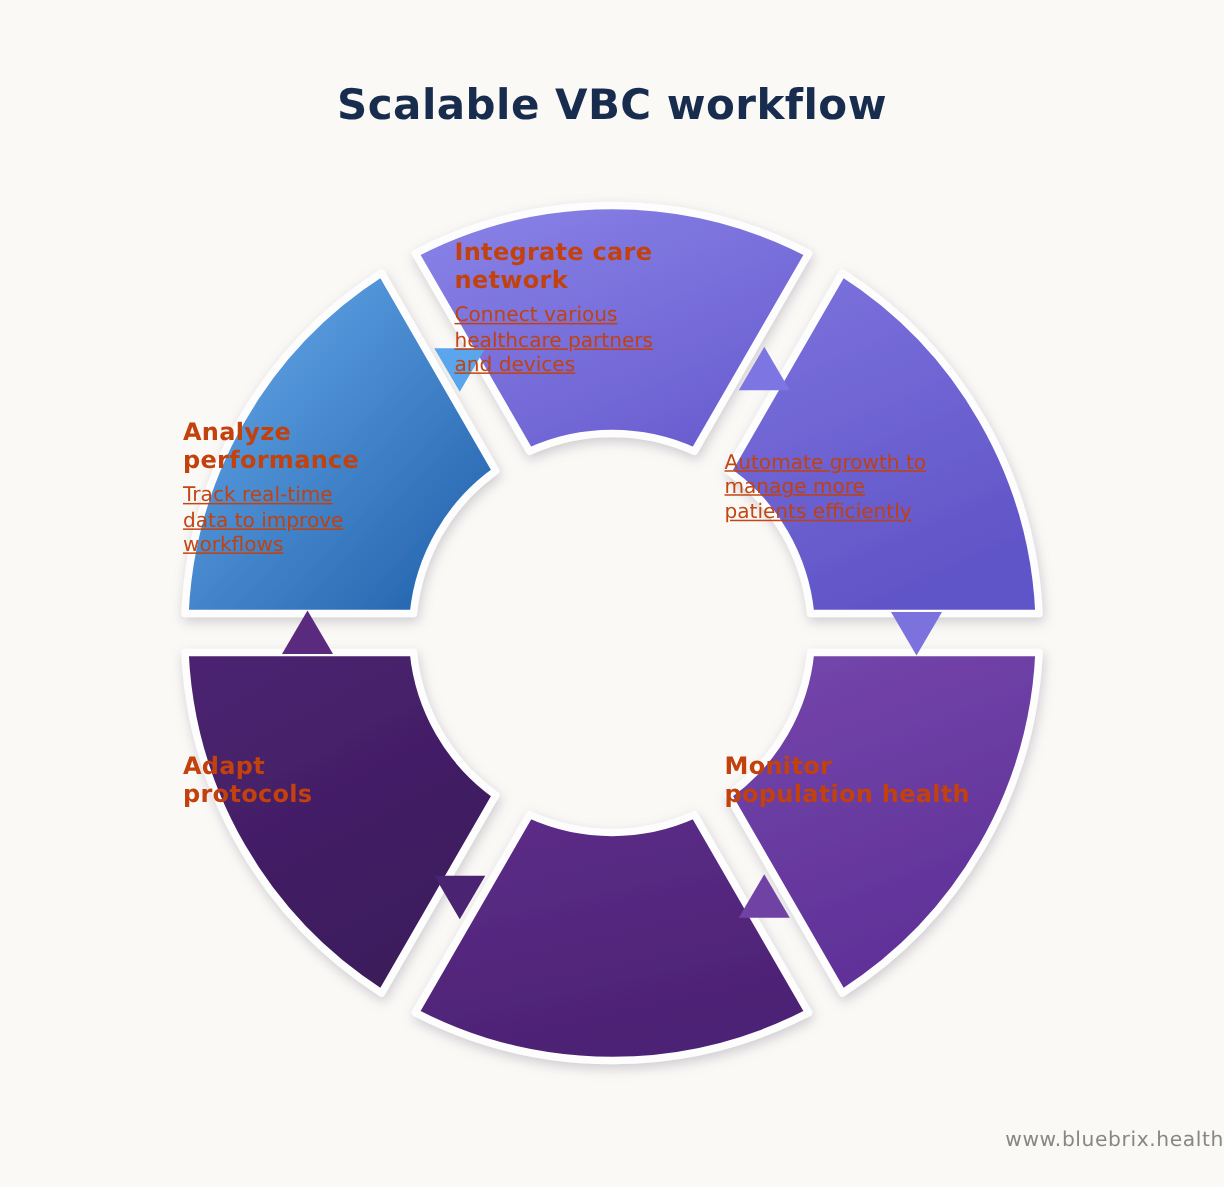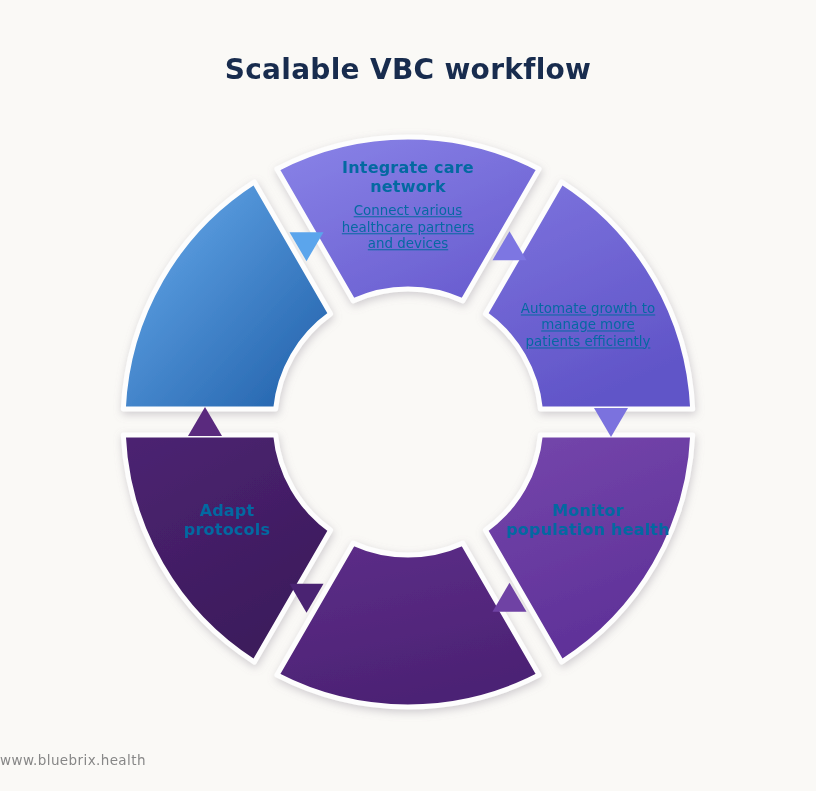--- a/index.html
+++ b/index.html
@@ -15,42 +15,42 @@
     position: absolute; top: 53px; left: 0; right: 0;
     text-align: center;
     font-size: 28px; font-weight: 700;
     color: #182c4e; letter-spacing: 0.3px;
   }
 
   #ring { position: absolute; left: 0; top: 0; }
 
   .seg-text {
     position: absolute; transform: translate(-50%, -50%);
-    text-align: center; color: #0369a1; width: 210px;
+    text-align: left; color: #c2410c; width: 210px;
     pointer-events: none;
   }
   .seg-title {
     font-weight: 700; font-size: 16px; line-height: 1.17;
     letter-spacing: 0.2px; white-space: pre-line; margin-bottom: 7px;
   }
   .seg-body {
     font-size: 13.4px; line-height: 1.22; white-space: pre-line;
     opacity: 0.97;
     text-decoration: underline;
   }
   .st0 { left: 408px; top: 206px; }
   .st1 { left: 588px; top: 326px; }
   .st2 { left: 588px; top: 524px; }
   .st3 { left: 408px; top: 622px; }
   .st4 { left: 227px; top: 524px; }
   .st5 { left: 227px; top: 326px; }
 
   .footer {
     position: absolute; top: 752px; left: 0; right: 0;
-    text-align: left; font-size: 13.5px;
+    text-align: right; font-size: 13.5px;
     color: #878787; letter-spacing: 0.4px;
   }
 </style>
 </head>
 <body>
 
 <div class="canvas">
 
   <div class="main-title">Scalable VBC workflow</div>
 
@@ -113,16 +113,23 @@
   <div class="seg-text st2">
     <div class="seg-title">Monitor
 population health</div>
   </div>
   <div class="seg-text st3">
   </div>
   <div class="seg-text st4">
     <div class="seg-title">Adapt
 protocols</div>
   </div>
+  <div class="seg-text st5">
+    <div class="seg-title">Analyze
+performance</div>
+    <div class="seg-body">Track real-time
+data to improve
+workflows</div>
+  </div>
 
   <div class="footer">www.bluebrix.health</div>
 
 </div>
 
 </body></html>

